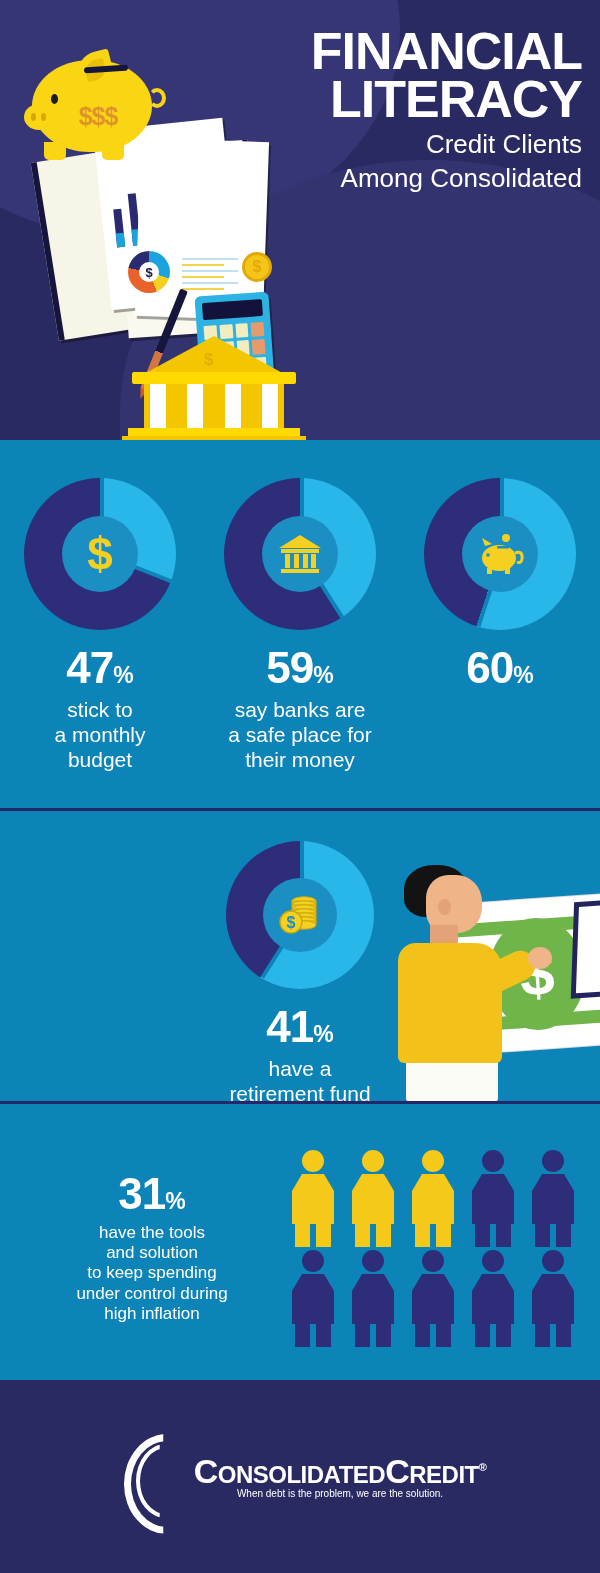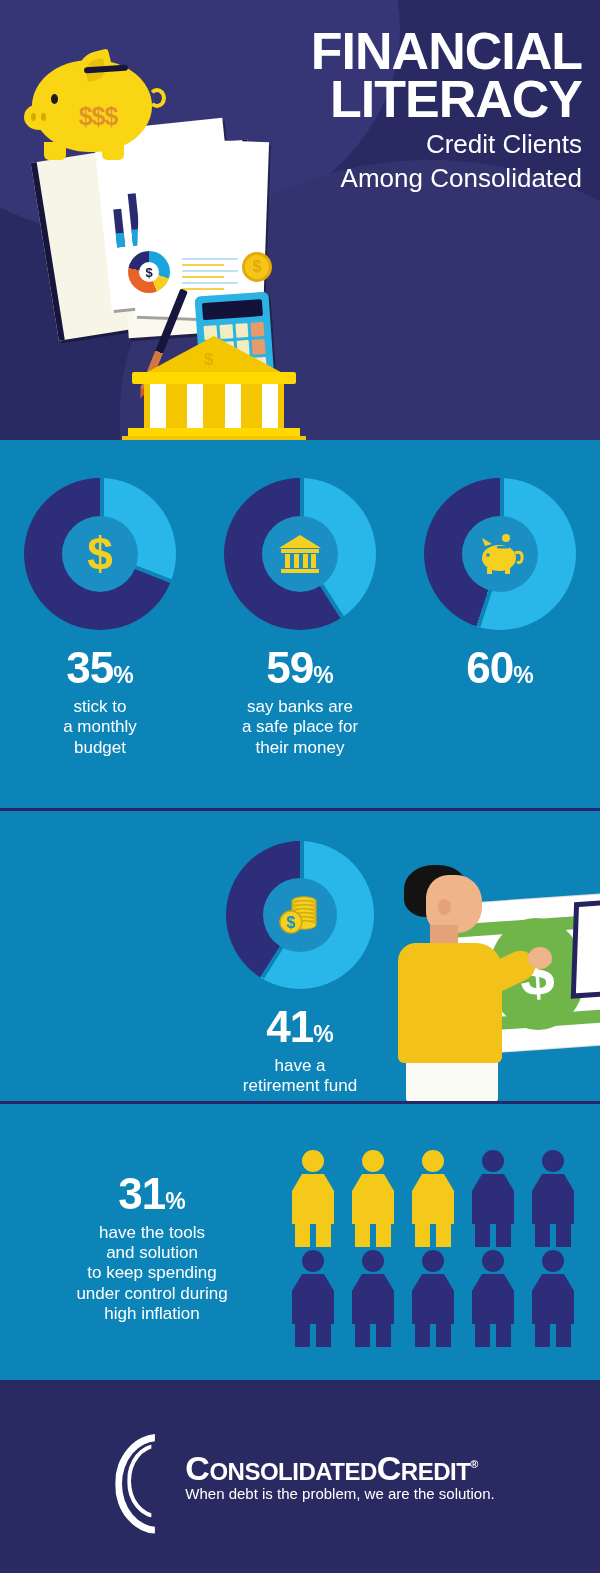--- a/index.html
+++ b/index.html
@@ -201,21 +201,21 @@
     display:flex; align-items:center; justify-content:center;
   }
   .donut .gap {
     position:absolute; left:50%; top:0; width:4px; height:50%;
     background:#0c84b8; transform-origin:bottom center;
   }
 
   .stat-num { color:#fff; text-align:center; margin-top:16px; line-height:1; }
   .stat-num b { font-size:44px; font-weight:bold; letter-spacing:-1px; }
   .stat-num i { font-size:23px; font-style:normal; font-weight:bold; }
-  .stat-cap { color:#fff; text-align:center; font-size:17px; line-height:1.2; margin-top:7px; }
+  .stat-cap { color:#fff; text-align:center; font-size:21px; line-height:1.2; margin-top:7px; }
 
   
   .people-grid {
     display:grid; grid-template-columns:repeat(5, 54px);
     grid-gap:4px 6px;
   }
   .person { width:54px; height:96px; position:relative; }
   .person .head { position:absolute; left:50%; top:0; transform:translateX(-50%);
                   width:22px; height:22px; border-radius:50%; }
   .person .torso {
@@ -296,21 +296,21 @@
     clip-path:polygon(0 0, 40% 0, 40% 100%, 0 100%);
   }
   .logo-text { color:#fff; }
   .logo-name {
     font-size:34px; font-weight:bold; letter-spacing:-.5px; line-height:1;
     white-space:nowrap;
   }
   .logo-name small { font-size:24px; }
   .logo-name sup { font-size:11px; vertical-align:super; }
   .logo-tag {
-    font-size:15px; text-align:center; white-space:nowrap;
+    font-size:10px; text-align:center; white-space:nowrap;
   }
 </style>
 </head>
 <body>
 
 <div id="infographic">
 
   <div class="header">
     <div class="header-glow"></div>
     <div class="header-swoosh"></div>
@@ -424,21 +424,21 @@
         <div class="donut" style="width:152px;height:152px;background:conic-gradient(from 0deg,#29b6e8 0 31%,#2d2d7a 31% 100%);">
           <div class="gap" style="transform:rotate(0deg);"></div>
           <div class="gap" style="transform:rotate(111.6deg);"></div>
           <div class="hole" style="left:38px;top:38px;width:76px;height:76px;">
             <svg width="38" height="48" viewBox="0 0 38 48">
               <text x="19" y="40" font-family="Liberation Sans, sans-serif" font-size="46" font-weight="bold" fill="#f5d020" text-anchor="middle">$</text>
             </svg>
           </div>
         </div>
         <div class="stat-num">
-          <b>35</b><i>%</i>
+          <b>47</b><i>%</i>
         </div>
         <div class="stat-cap" style="white-space:pre-line;">stick to
 a monthly
 budget</div>
       </div>
 
       <div class="stat-cell">
         <div class="donut" style="width:152px;height:152px;background:conic-gradient(from 0deg,#29b6e8 0 41%,#2d2d7a 41% 100%);">
           <div class="gap" style="transform:rotate(0deg);"></div>
           <div class="gap" style="transform:rotate(147.6deg);"></div>

